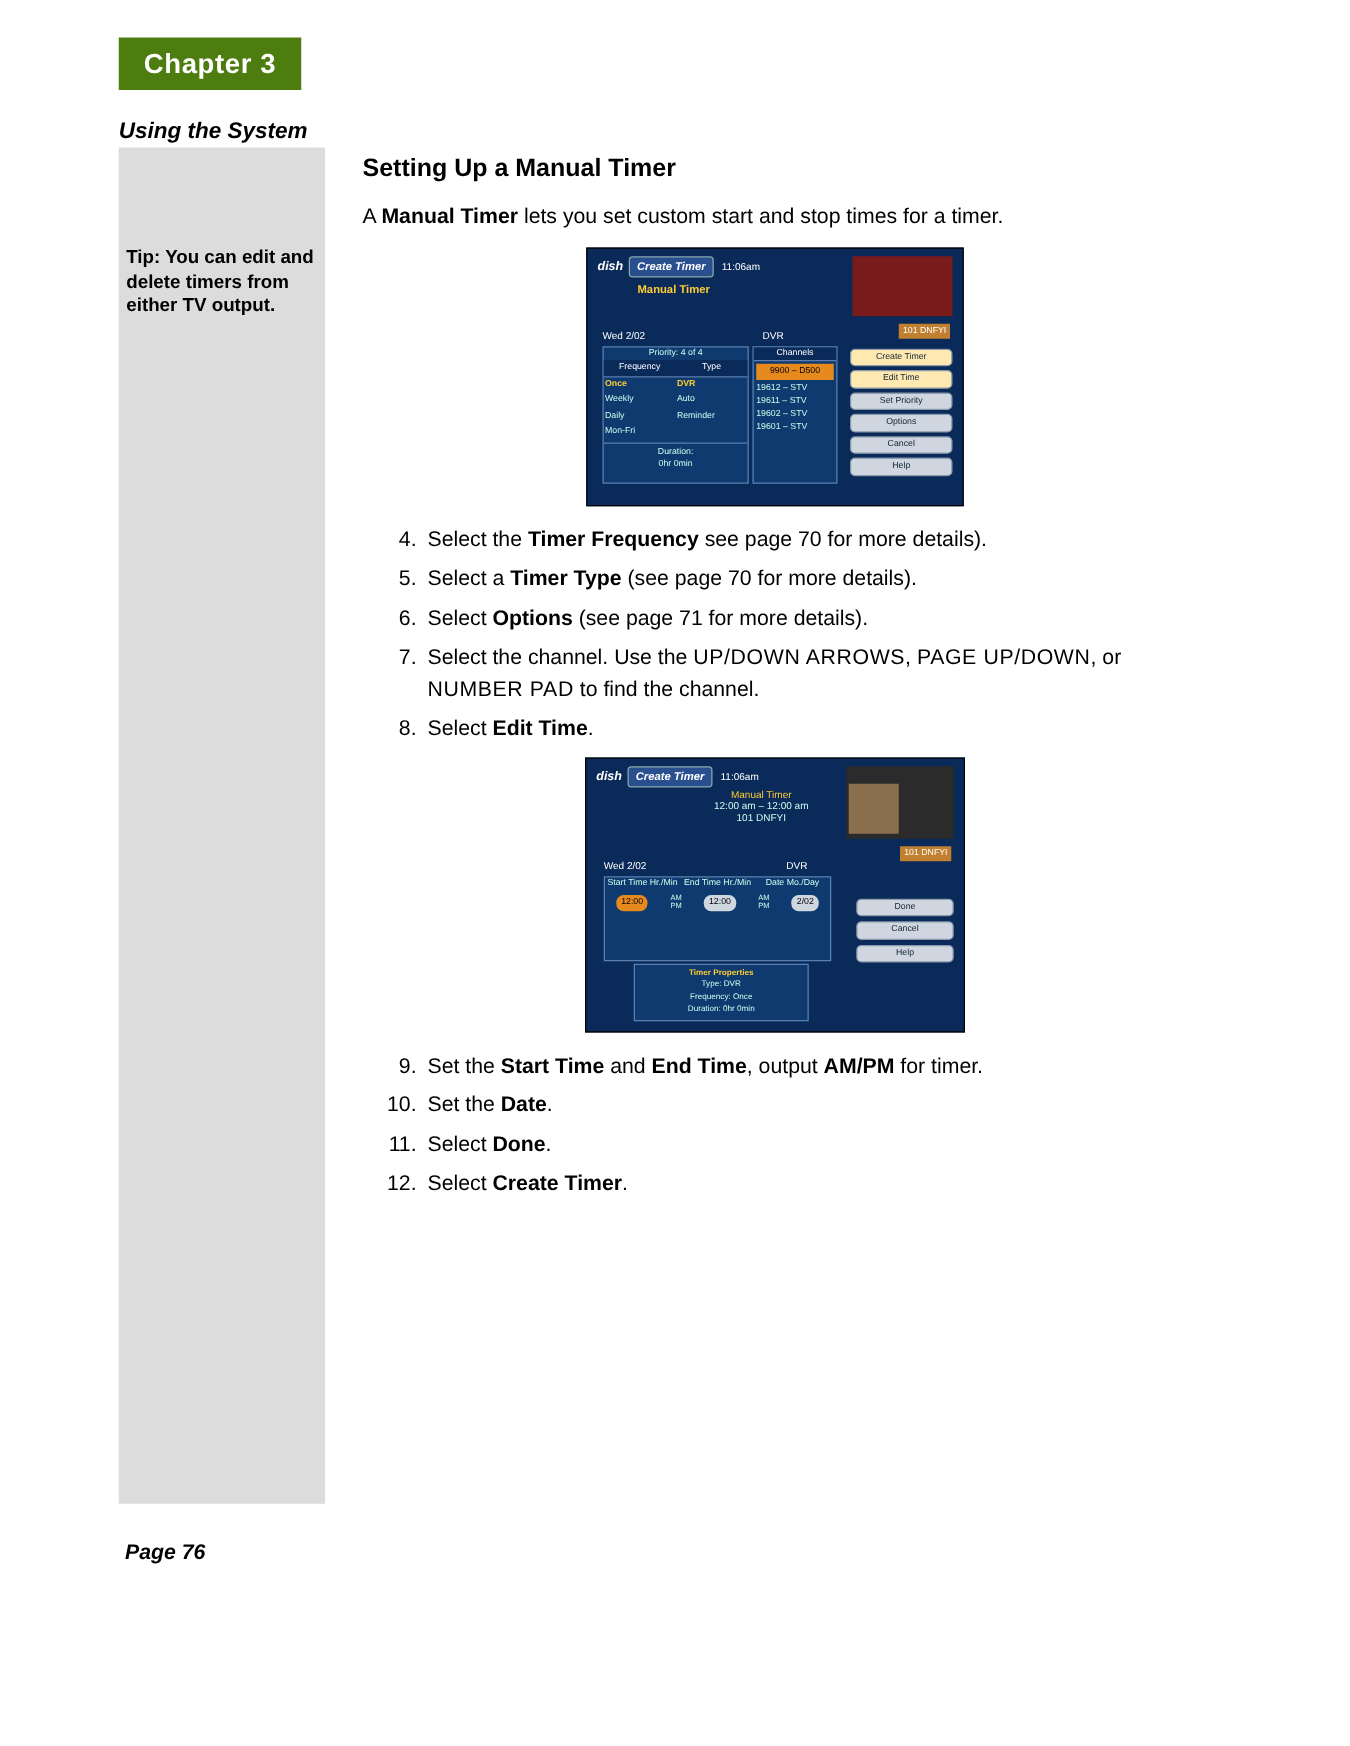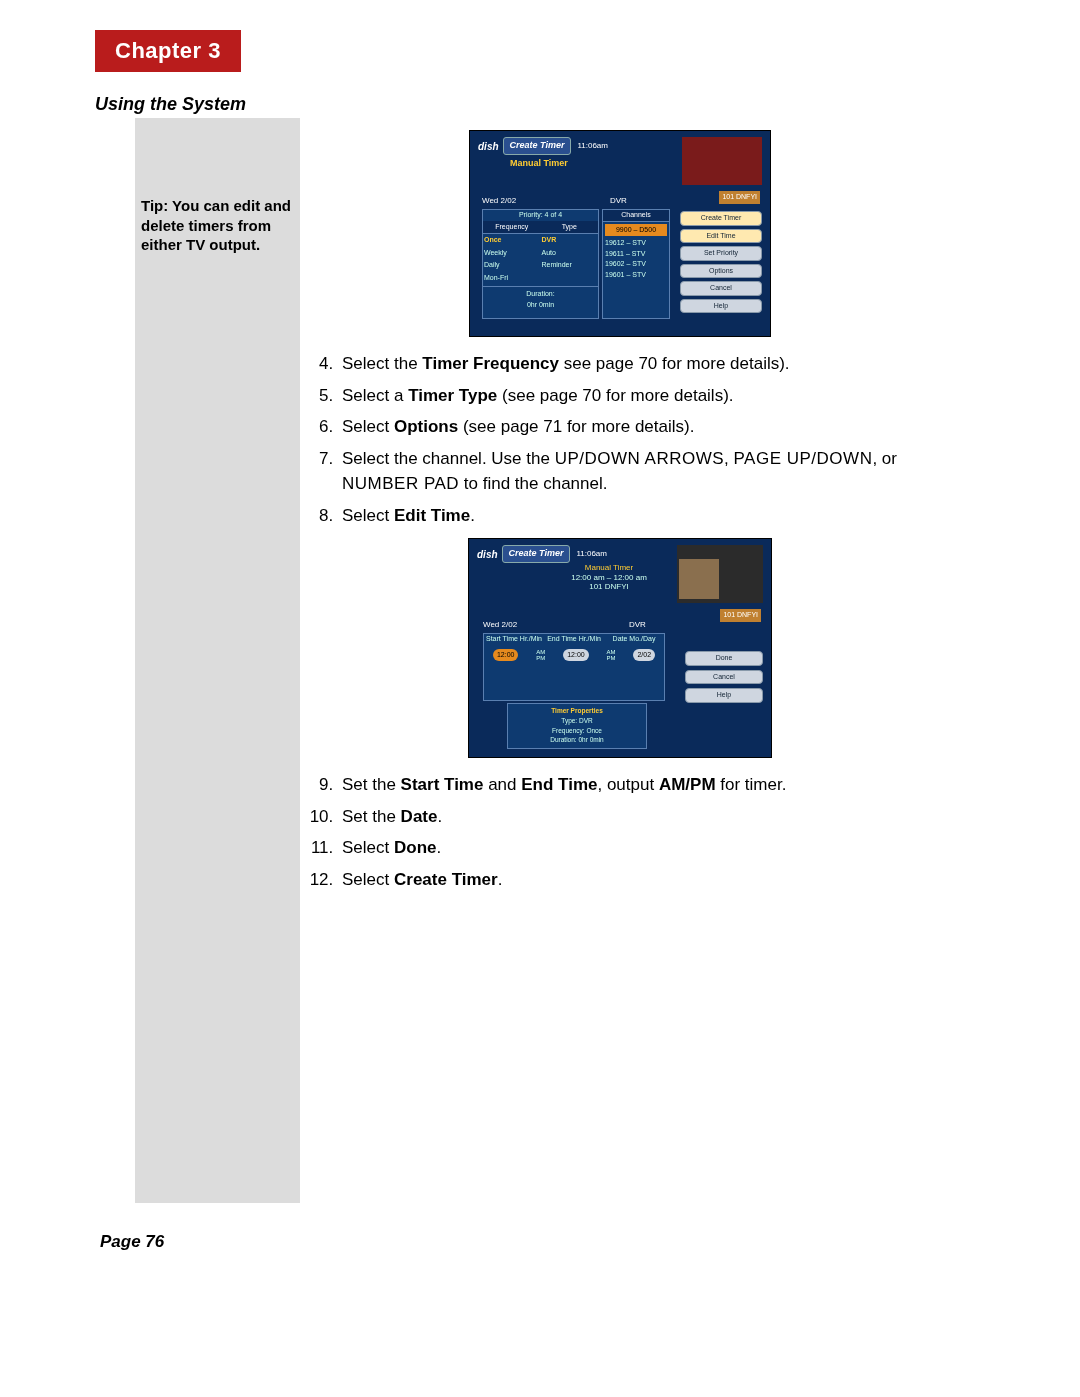--- a/index.html
+++ b/index.html
@@ -12,21 +12,21 @@
   .page {
     position: relative;
     width: 1080px;
     height: 1397px;
     background: #fff;
   }
   .chapter-tab {
     position: absolute;
     left: 95px;
     top: 30px;
-    background: #b91c1c;
+    background: #4d7c0f;
     color: #fff;
     font-weight: bold;
     font-size: 22px;
     padding: 8px 20px 8px 20px;
     letter-spacing: 0.5px;
   }
   .section-title {
     position: absolute;
     left: 95px;
     top: 94px;
@@ -34,21 +34,20 @@
     font-weight: bold;
     font-size: 18px;
   }
   .sidebar {
     position: absolute;
     left: 95px;
     top: 118px;
     width: 165px;
     height: 1085px;
     background: #dcdcdc;
-    margin-left: 40px;
   }
   .tip {
     position: absolute;
     left: 6px;
     font-weight: bold;
     font-size: 15px;
     line-height: 1.3;
     width: 154px;
   }
   .content {
@@ -137,20 +136,24 @@
 <div class="page">
 
   <div class="chapter-tab">Chapter 3</div>
   <div class="section-title">Using the System</div>
 
   <div class="sidebar">
     <div class="tip" style="top:78px;">Tip: You can edit and delete timers from either TV output.</div>
   </div>
 
   <div class="content">
+    <h2>Setting Up a Manual Timer</h2>
+    <div class="intro">
+      <span>A </span><b>Manual Timer</b><span> lets you set custom start and stop times for a timer.</span>
+    </div>
 
 
     <div class="screenshot-wrap">
       <div class="screenshot shot1">
         <div class="ss-header">
           <span class="ss-logo">dish</span>
           <span class="ss-title-pill">Create Timer</span>
           <span class="ss-time">11:06am</span>
         </div>
         <div class="ss-sub">Manual Timer</div>

